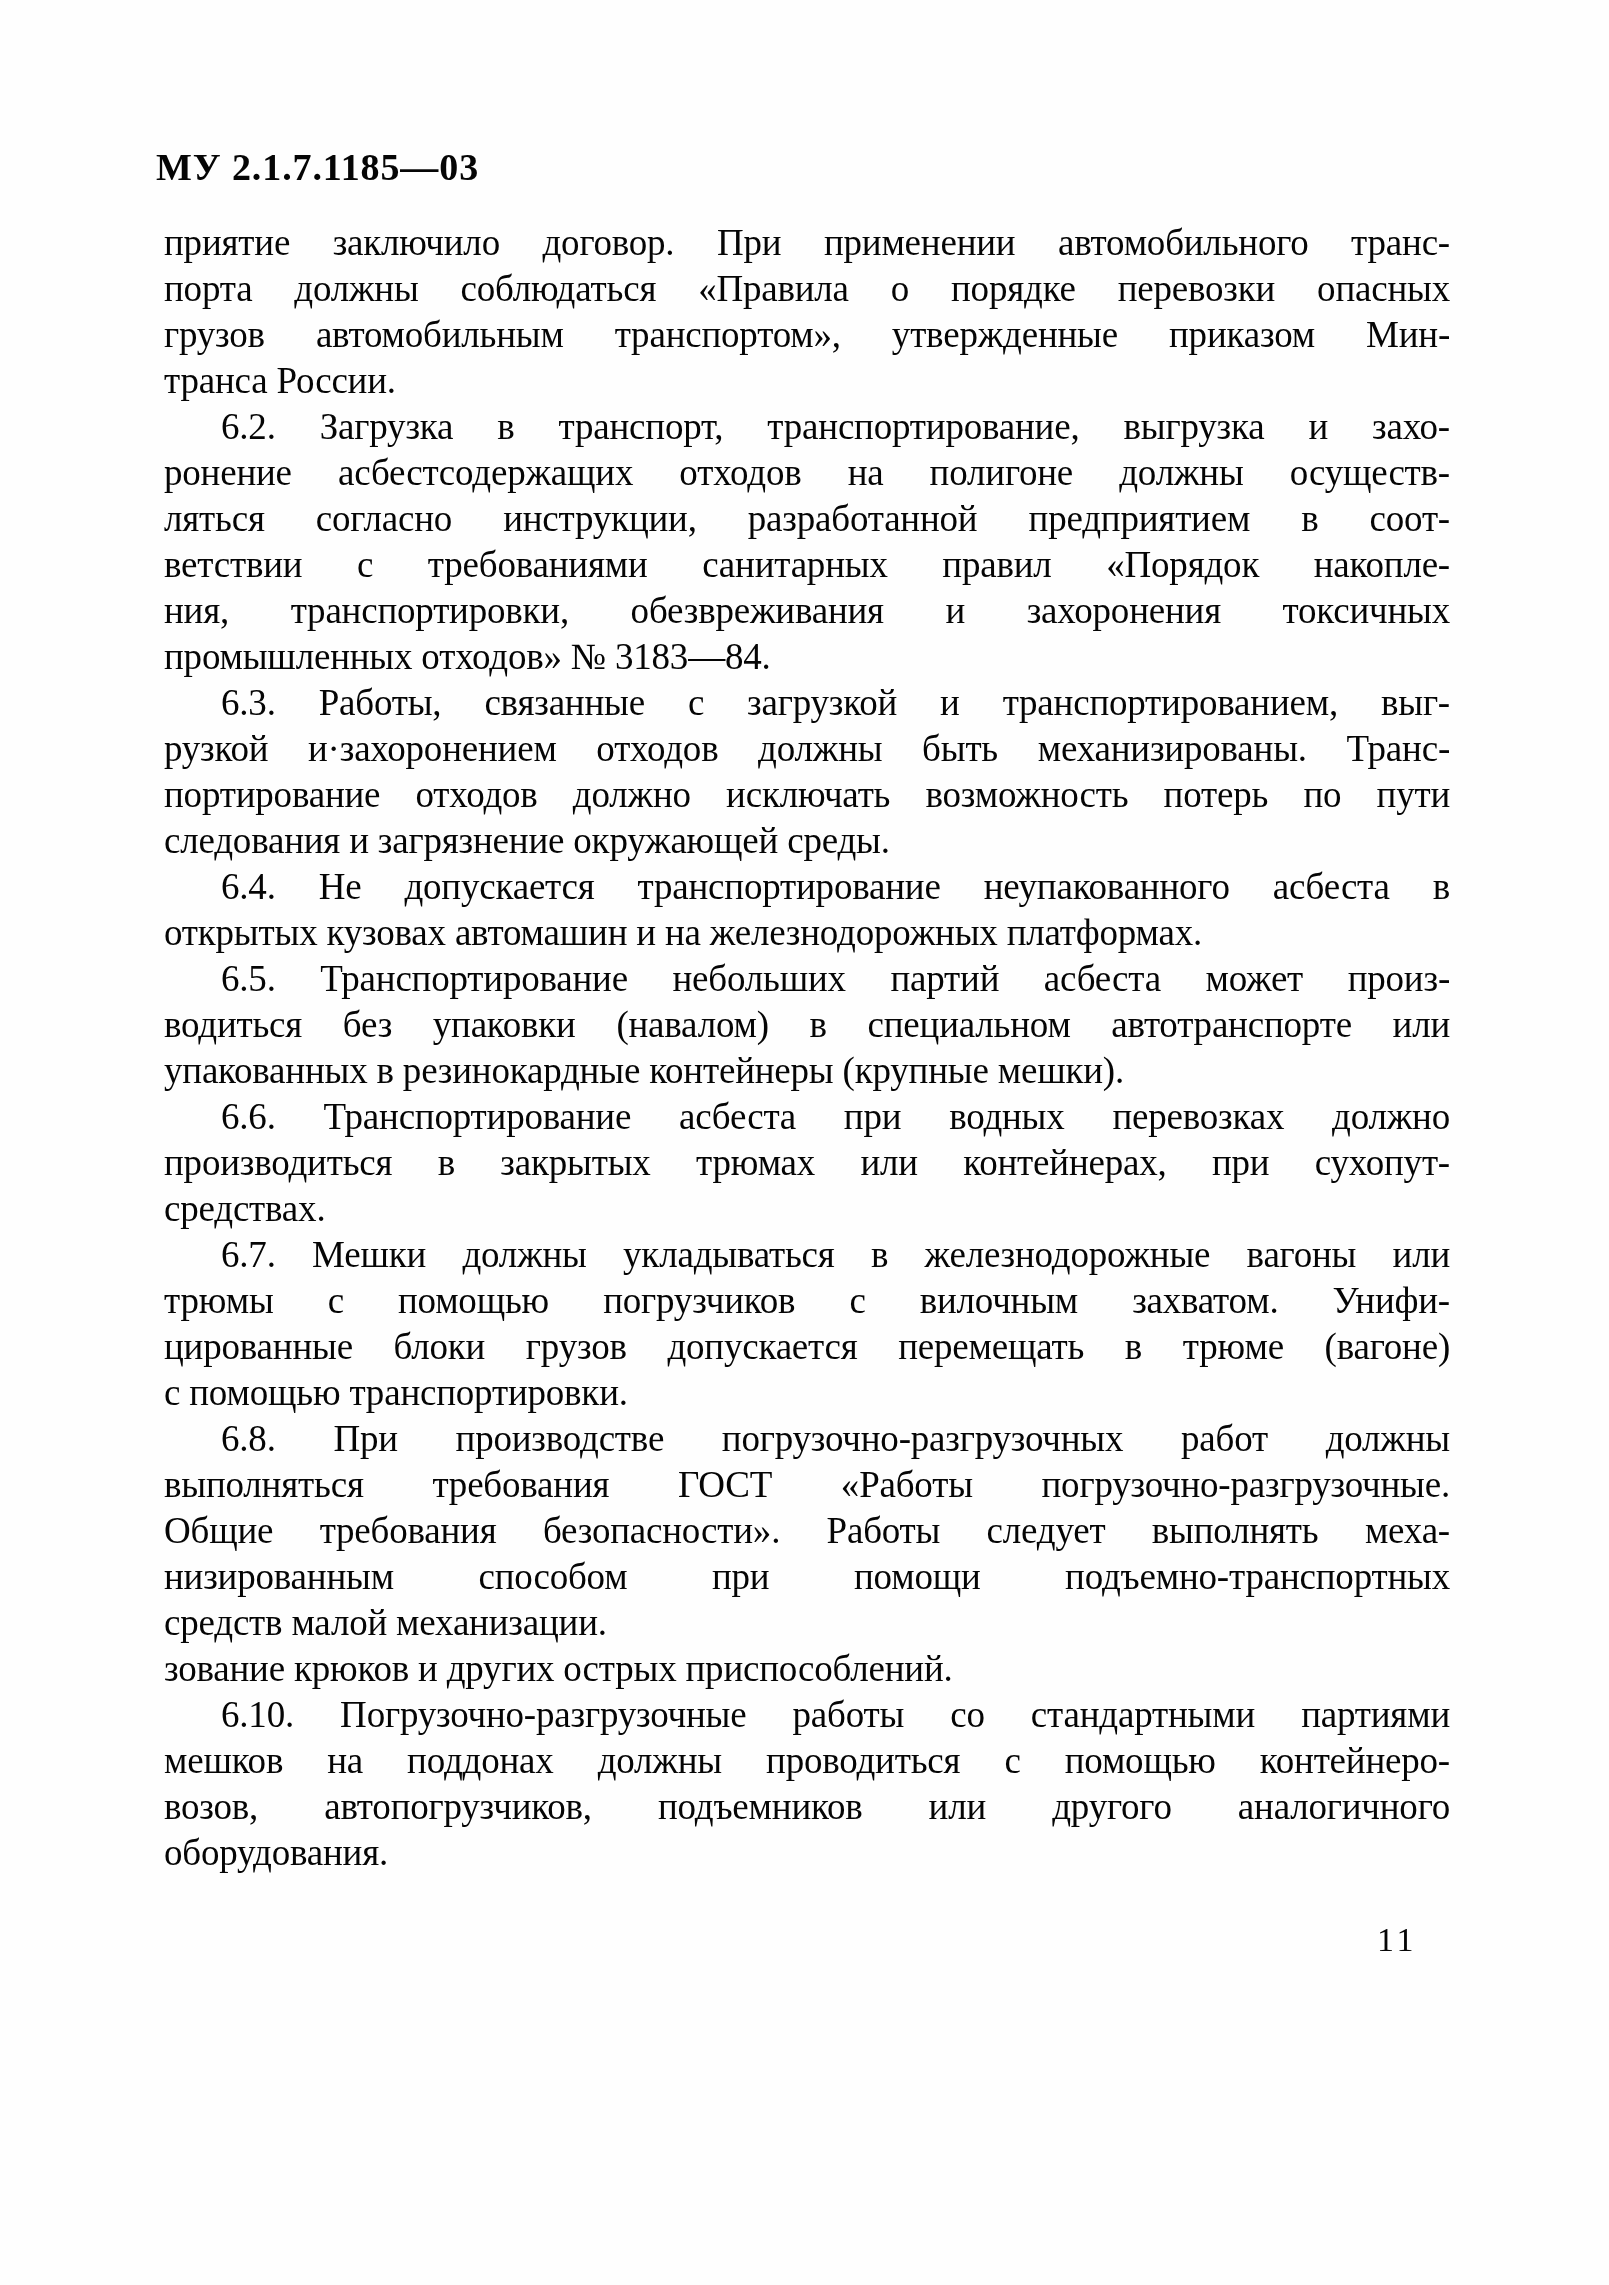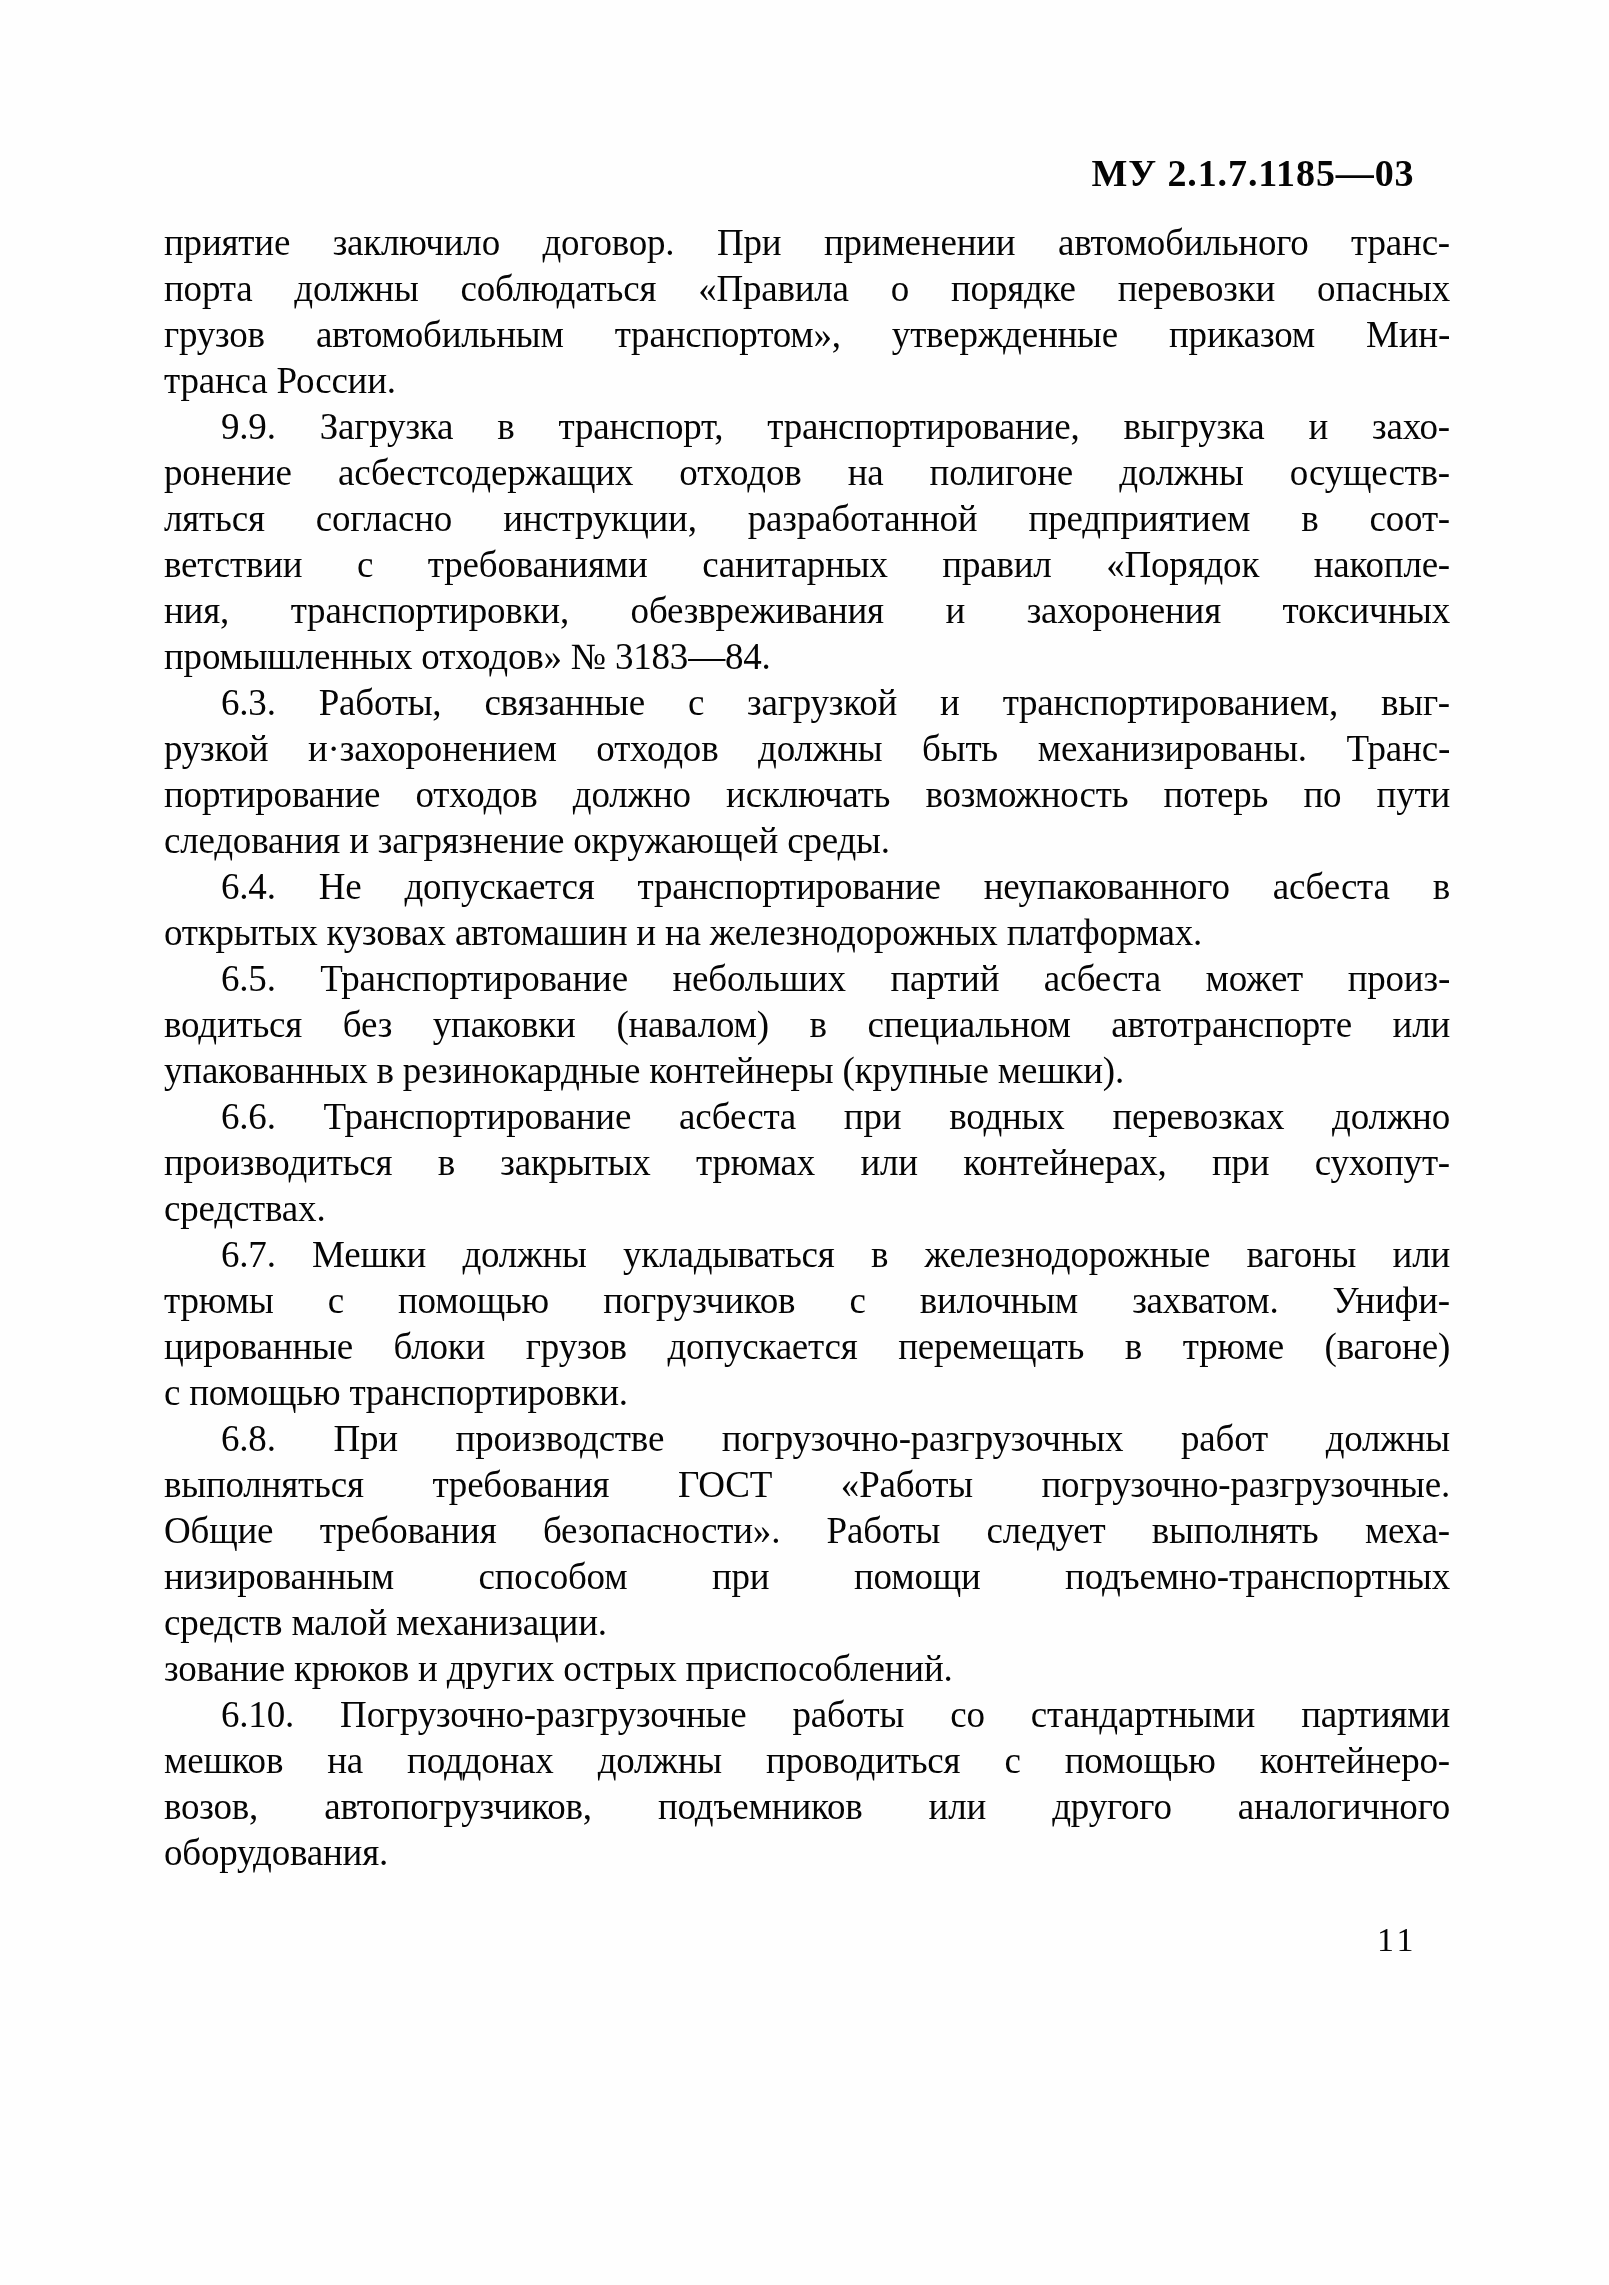--- a/index.html
+++ b/index.html
@@ -11,26 +11,26 @@
     position: relative;
     width: 1610px;
     height: 2286px;
     background: #fefefe;
     overflow: hidden;
     font-family: "Liberation Serif", "DejaVu Serif", serif;
     color: #050505;
   }
   .doc-header {
     position: absolute;
-    top: 151px;
+    top: 145px;
     left: 156px;
     width: 1286px;
     padding-right: 27.5px;
     box-sizing: border-box;
-    text-align: right;
+    text-align: left;
     font-weight: bold;
     font-size: 38px;
     letter-spacing: 0.9px;
     white-space: nowrap;
   }
   .doc-body {
     position: absolute;
     top: 220px;
     left: 156px;
     width: 1286px;
@@ -61,21 +61,21 @@
 <body>
 
 <div class="page">
   <div class="doc-header">МУ 2.1.7.1185—03</div>
 
   <div class="doc-body" id="doc-body">
       <div class="line">приятие заключило договор. При применении автомобильного транс-</div>
       <div class="line">порта должны соблюдаться «Правила о порядке перевозки опасных</div>
       <div class="line">грузов автомобильным транспортом», утвержденные приказом Мин-</div>
       <div class="line last">транса России.</div>
-      <div class="line indent">9.9. Загрузка в транспорт, транспортирование, выгрузка и захо-</div>
+      <div class="line indent">6.2. Загрузка в транспорт, транспортирование, выгрузка и захо-</div>
       <div class="line">ронение асбестсодержащих отходов на полигоне должны осуществ-</div>
       <div class="line">ляться согласно инструкции, разработанной предприятием в соот-</div>
       <div class="line">ветствии с требованиями санитарных правил «Порядок накопле-</div>
       <div class="line">ния, транспортировки, обезвреживания и захоронения токсичных</div>
       <div class="line last">промышленных отходов» № 3183—84.</div>
       <div class="line indent">6.3. Работы, связанные с загрузкой и транспортированием, выг-</div>
       <div class="line">рузкой и·захоронением отходов должны быть механизированы. Транс-</div>
       <div class="line">портирование отходов должно исключать возможность потерь по пути</div>
       <div class="line last">следования и загрязнение окружающей среды.</div>
       <div class="line indent">6.4. Не допускается транспортирование неупакованного асбеста в</div>

